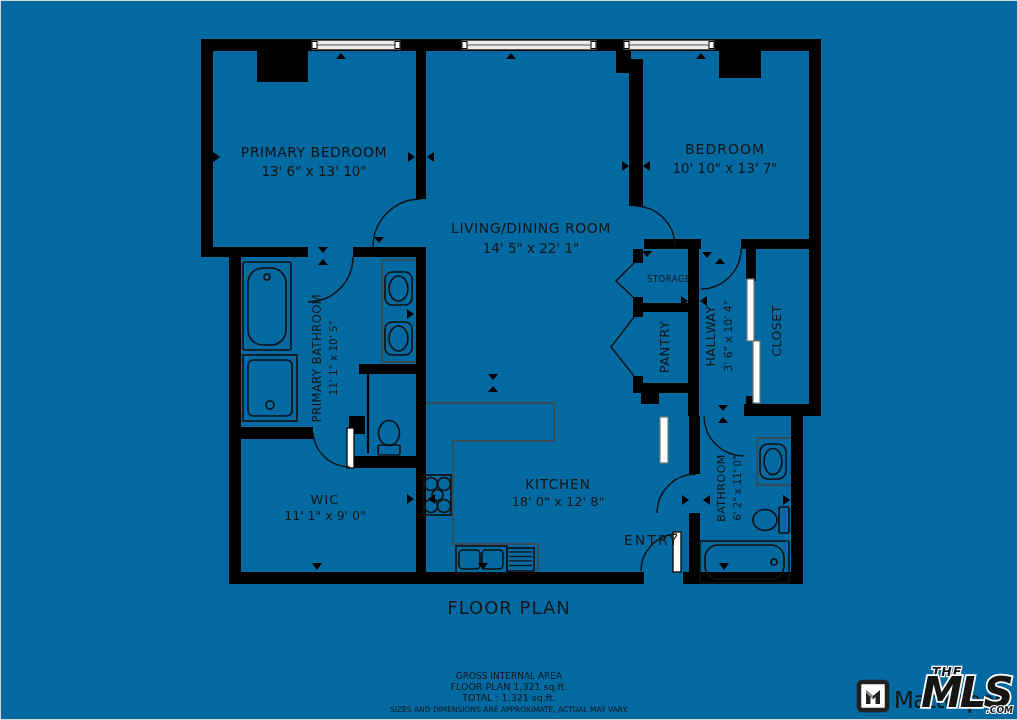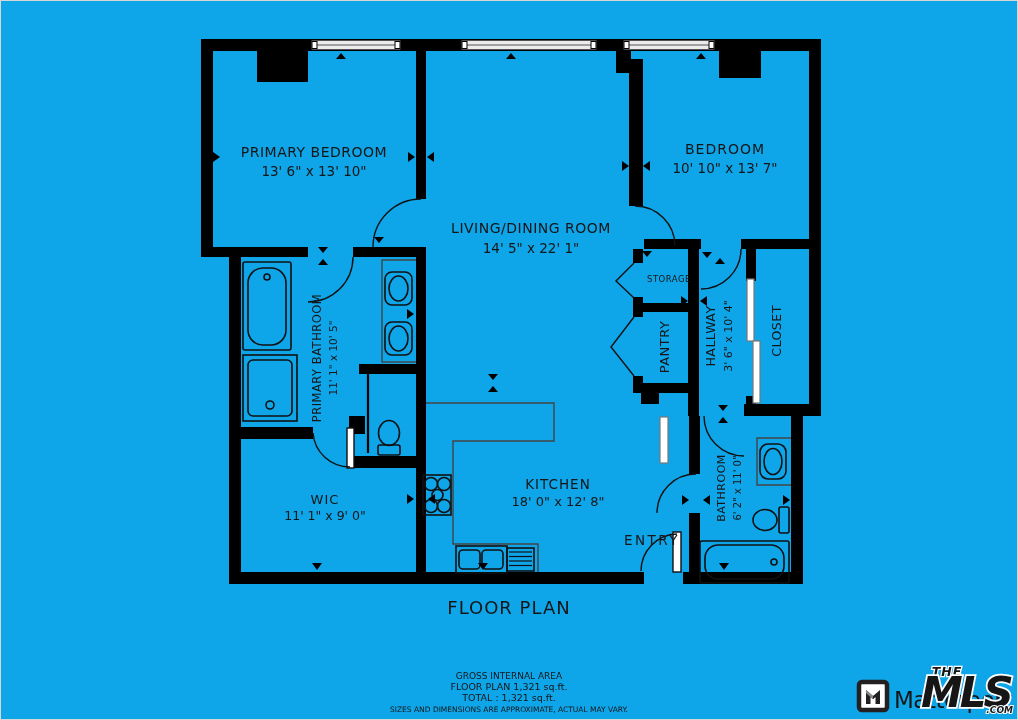--- a/index.html
+++ b/index.html
@@ -1,16 +1,16 @@
 <!DOCTYPE html>
 <html><head>
 <meta charset="utf-8">
 <style>
   html,body{margin:0;padding:0;background:#fff;}
-  .page{position:relative;width:1016px;height:718px;background:#0ea5e9;
+  .page{position:relative;width:1016px;height:718px;background:#0369a1;
         border:1px solid #d6d6d6;overflow:hidden;
         font-family:"DejaVu Sans","Liberation Sans",sans-serif;}
   svg text{font-family:"DejaVu Sans","Liberation Sans",sans-serif;fill:#161616;}
   .wall{fill:#000;}
   .fix{fill:none;stroke:#111;stroke-width:1.6;}
   .thin{fill:none;stroke:#444;stroke-width:1.4;}
   .door{fill:none;stroke:#111;stroke-width:1.4;}
   .leaf{fill:#fff;stroke:#111;stroke-width:1.4;}
   .slider{fill:#fff;stroke:#777;stroke-width:1.2;}
   .mark{fill:#000;}

